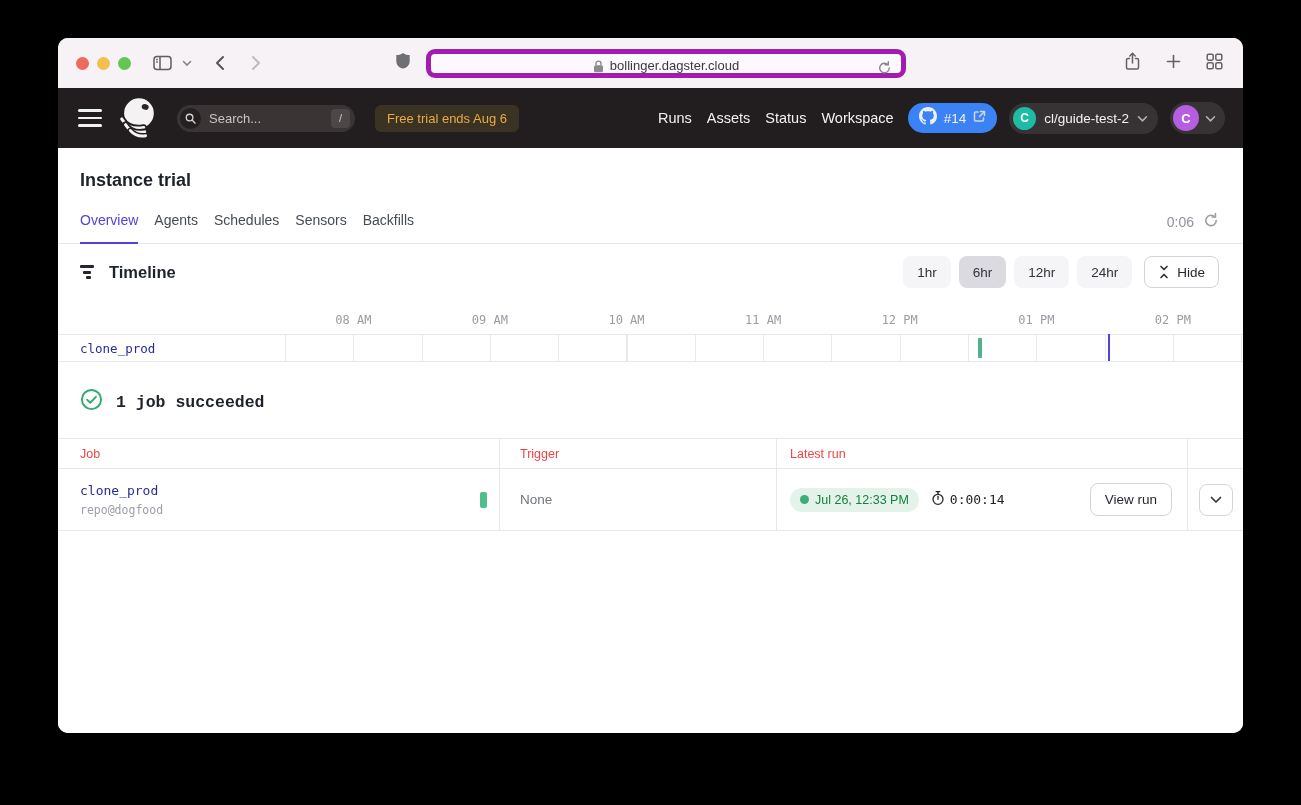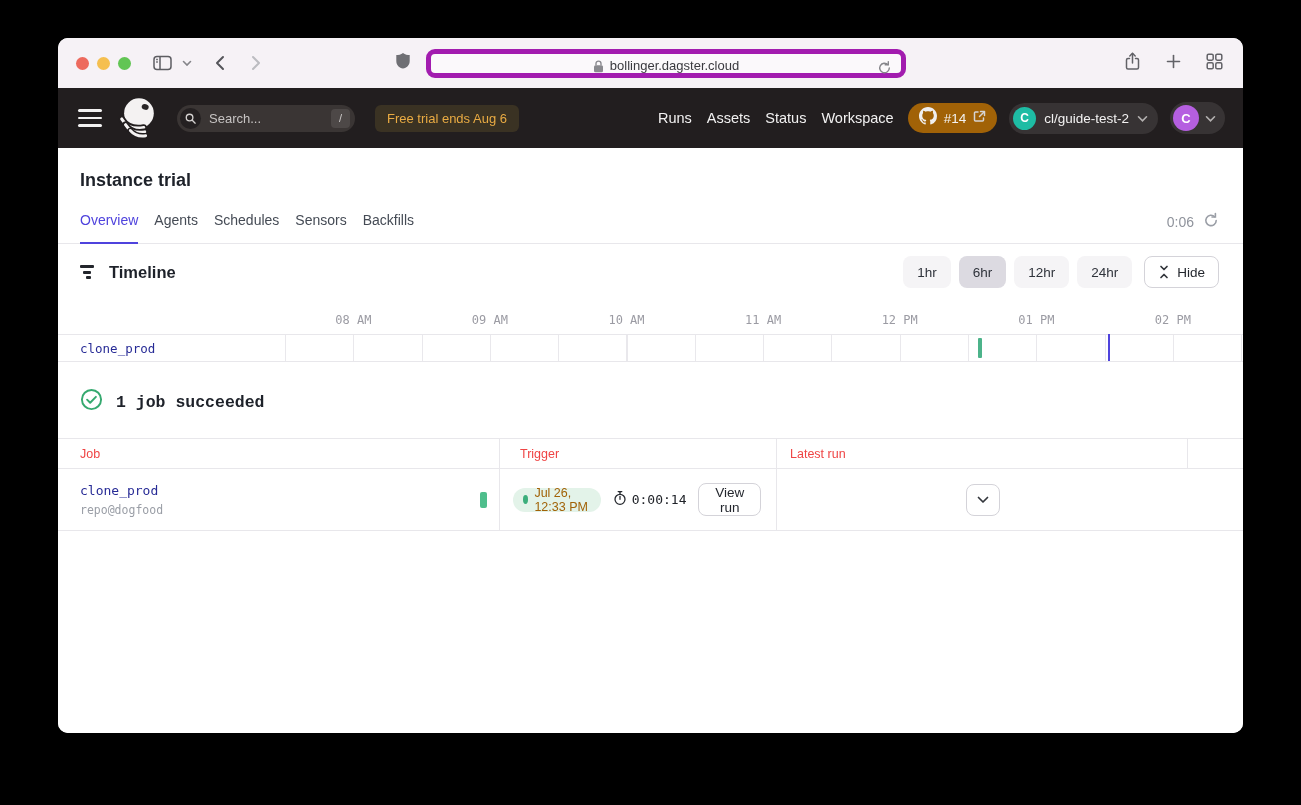--- a/index.html
+++ b/index.html
@@ -33,21 +33,21 @@
                  display:flex; align-items:center; padding:0 5px 0 3px; cursor:pointer; }
   .search-circle { width:21px; height:21px; border-radius:50%; background:#242021; display:flex; align-items:center; justify-content:center; }
   .search-text { margin-left:8px; font-size:13px; color:#c7c4c3; }
   .slash-key { margin-left:auto; width:19px; height:19px; background:#4d4847; border-radius:4px;
                color:#ccc9c8; font-size:11px; display:flex; align-items:center; justify-content:center; }
   .trial-badge { margin-left:20px; padding:6px 12px; background:#3a3223; border-radius:6px;
                  color:#e9ab43; font-size:13px; white-space:nowrap; }
   .flex-spacer { flex:1; }
   .appbar-nav { display:flex; gap:15px; align-items:center; }
   .appbar-nav-link { color:#f2f1f1; font-size:14.5px; font-weight:500; cursor:pointer; }
-  .gh-pill { margin-left:14px; height:30px; border-radius:15px; background:#a16207; display:flex;
+  .gh-pill { margin-left:14px; height:30px; border-radius:15px; background:#3b82f6; display:flex;
              align-items:center; gap:7px; padding:0 11px; cursor:pointer; }
   .gh-num { color:#f3f2f2; font-size:13.5px; }
   .ws-pill { margin-left:12px; height:31px; border-radius:16px; background:#373334; display:flex;
              align-items:center; gap:8px; padding:0 10px 0 4px; cursor:pointer; }
   .circle-initial { border-radius:50%; display:flex; align-items:center; justify-content:center;
                     color:#fff; font-weight:700; }
   .ws-circle { width:23px; height:23px; font-size:12px; }
   .ws-name { color:#f3f2f2; font-size:13.5px; }
   .user-pill { margin-left:12px; height:32px; border-radius:16px; background:#373334; display:flex;
                align-items:center; gap:6px; padding:0 9px 0 3px; cursor:pointer; }
@@ -111,21 +111,21 @@
   .t-head > div { display:flex; align-items:center; }
   .t-row { height:62px; border-bottom:1px solid #e8e7eb; }
   .cell-job { position:relative; display:flex; flex-direction:column; justify-content:center; gap:5px; }
   .job-name { font-family:"DejaVu Sans Mono", monospace; font-size:13px; color:#272b96; cursor:pointer; }
   .job-repo { font-family:"DejaVu Sans Mono", monospace; font-size:11.5px; color:#9a9ea6; }
   .job-chip { position:absolute; right:12px; top:50%; transform:translateY(-50%);
               width:7px; height:16px; border-radius:2px; background:#4fbe8c; }
   .cell-trigger { display:flex; align-items:center; font-size:13.5px; color:#70757f; }
   .cell-latest { display:flex; align-items:center; gap:12px; }
   .run-badge { background:#e3f3e9; border-radius:12px; height:24px; padding:0 10px;
-               display:flex; align-items:center; gap:6px; font-size:12.5px; color:#a16207; cursor:pointer; }
+               display:flex; align-items:center; gap:6px; font-size:12.5px; color:#15803d; cursor:pointer; }
   .run-dot { width:9px; height:9px; border-radius:50%; background:#3cae7c; }
   .duration { display:flex; align-items:center; gap:5px; font-family:"DejaVu Sans Mono", monospace;
               font-size:13px; color:#202329; }
   .view-btn { margin-left:auto; margin-right:15px; height:33px; padding:0 14px; border-radius:8px;
               border:1px solid #d4d3d9; background:#fff; font-size:13.5px; color:#24272e;
               font-family:"Liberation Sans", sans-serif; cursor:pointer; }
   .cell-action { display:flex; align-items:center; justify-content:center; }
   .chev-btn { width:34px; height:32px; border-radius:8px; border:1px solid #d4d3d9; background:#fff;
               display:flex; align-items:center; justify-content:center; cursor:pointer; }
 </style>
@@ -361,20 +361,21 @@
         <div class="c-trigger">Trigger</div>
         <div class="c-latest">Latest run</div>
         <div></div>
       </div>
       <div class="t-row">
         <div class="c-job cell-job">
           <span class="job-name">clone_prod</span>
           <span class="job-repo">repo@dogfood</span>
           <span class="job-chip"></span>
         </div>
+        <div class="c-trigger cell-trigger">None</div>
         <div class="c-latest cell-latest">
           <span class="run-badge">
             <span class="run-dot"></span>
             <span>Jul 26, 12:33 PM</span>
           </span>
           <span class="duration">
             <span>
               <svg width="14" height="16" viewBox="0 0 14 16" fill="none" stroke="#26292f" stroke-width="1.3" stroke-linecap="round">
                 <circle cx="7" cy="9.3" r="5"></circle>
                   <path d="M7 9.3 V6.4"></path>

